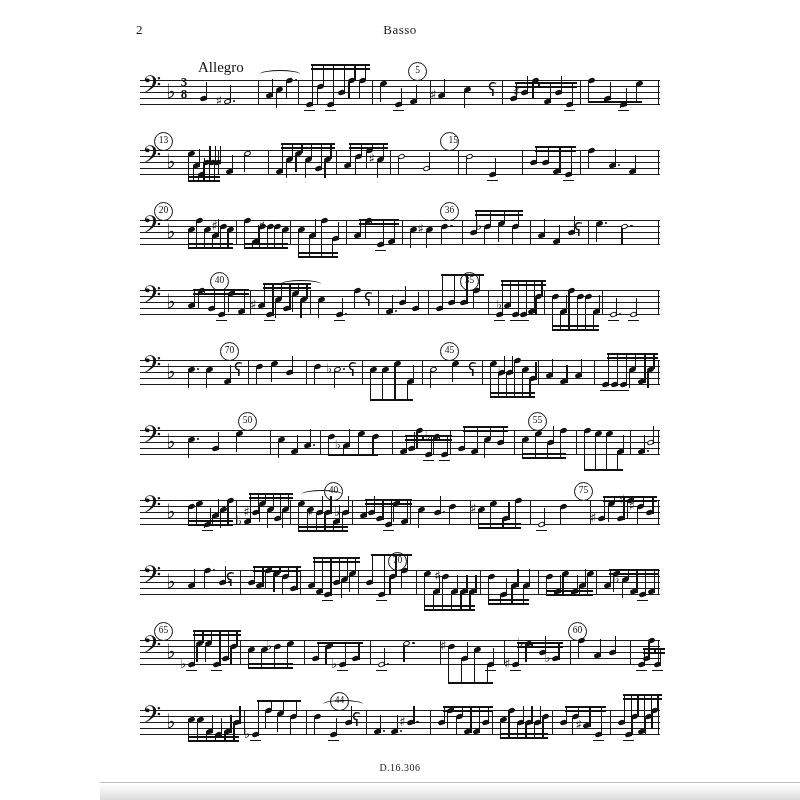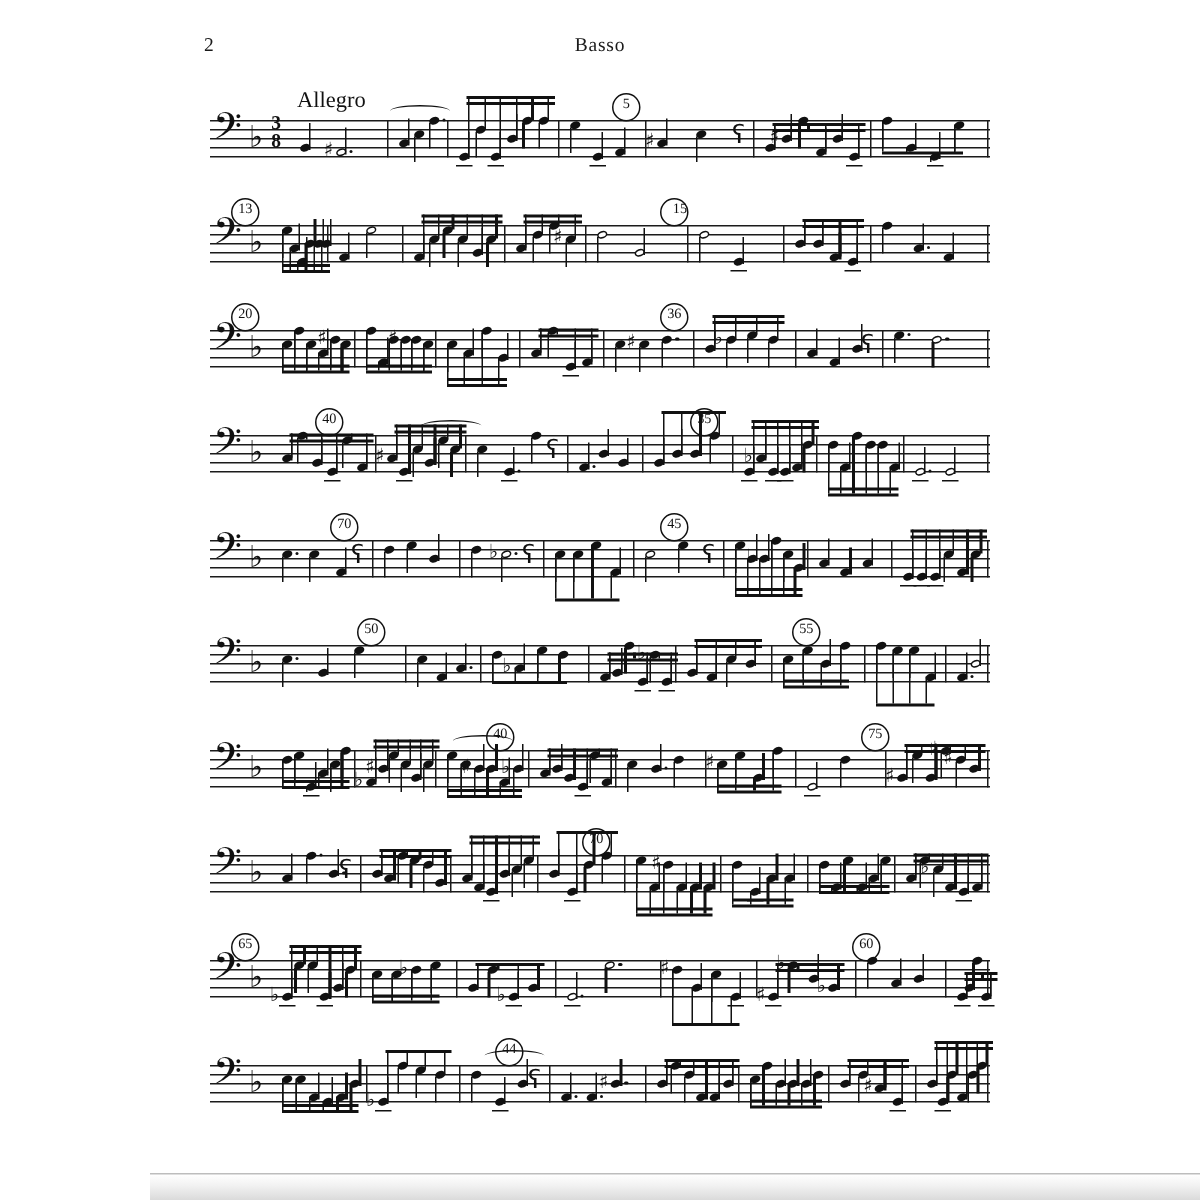--- a/index.html
+++ b/index.html
@@ -1556,15 +1556,16 @@
         <div class="stem" style="left: 484px; top: 2px; height: 28px;"></div>
         <div class="stem" style="left: 490.667px; top: 2px; height: 40px;"></div>
         <div class="stem" style="left: 497.333px; top: 2px; height: 22px;"></div>
         <div class="stem" style="left: 504px; top: 2px; height: 37px;"></div>
         <div class="stem" style="left: 510.667px; top: 2px; height: 22px;"></div>
         <div class="stem" style="left: 517.333px; top: 2px; height: 16px;"></div>
         <div class="slur" style="left: 183px; top: 8px; width: 40px;"></div>
       </div>
     </div>
 
+  <div class="plate-number">D.16.306</div>
 
   <div class="page-shadow"></div>
 </div>
 
 </body></html>

